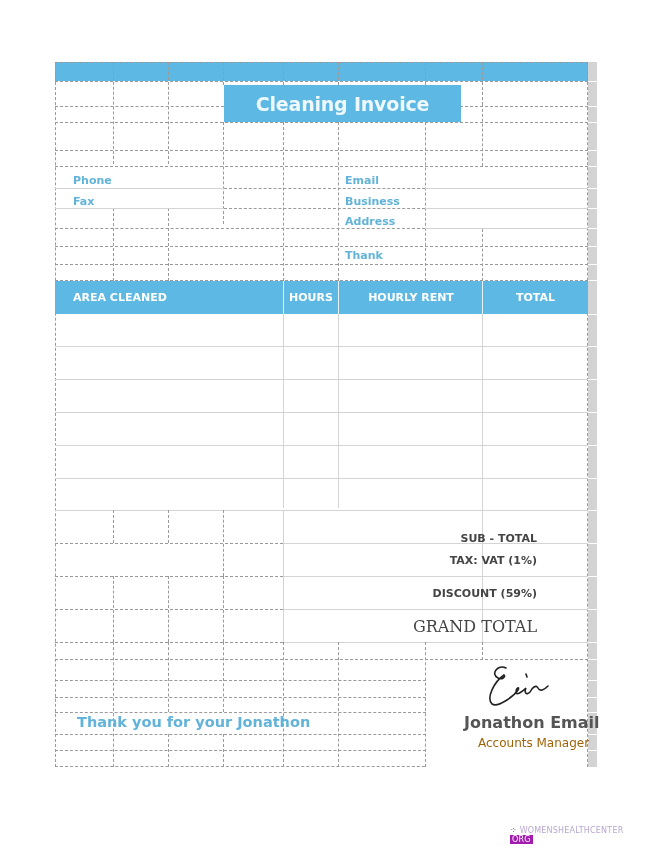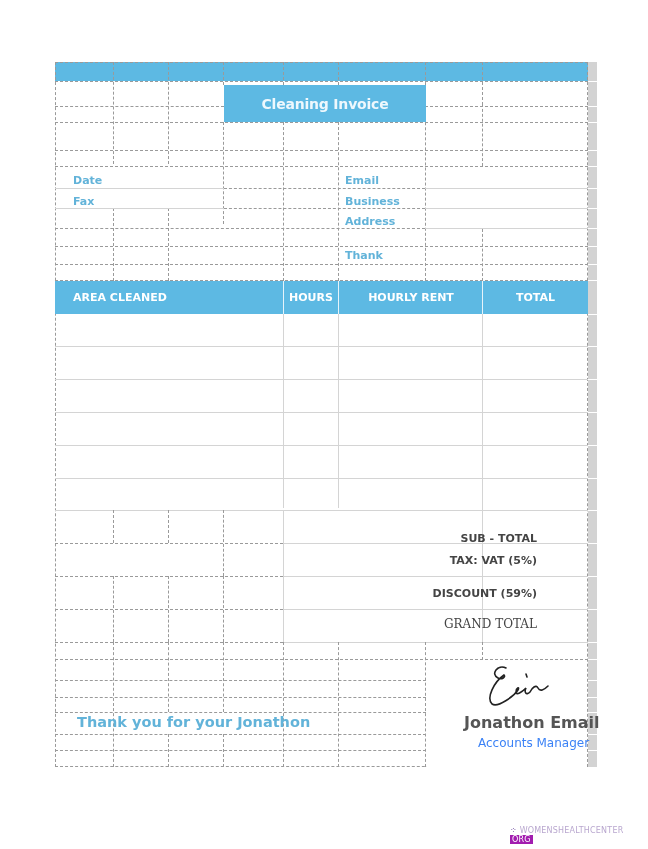--- a/index.html
+++ b/index.html
@@ -6,29 +6,29 @@
   body{width:648px;height:849px;position:relative;overflow:hidden;font-family:"DejaVu Sans",sans-serif;}
   .abs{position:absolute;box-sizing:border-box;}
   .grid{position:absolute;left:55px;top:62px;width:533px;height:705px;}
   .vl{position:absolute;width:0;border-left:1px dashed #9a9a9a;}
   .hl{position:absolute;height:0;border-top:1px dashed #9a9a9a;}
   .sl{position:absolute;height:0;border-top:1px solid #d4d4d4;}
   .svl{position:absolute;width:0;border-left:1px solid #d4d4d4;}
   .gray-col{position:absolute;left:588px;top:62px;width:9px;height:705px;background:#d3d3d3;}
   .gray-col i{position:absolute;left:0;width:9px;height:1px;background:#fff;}
   .blue{background:#5db9e3;}
-  .title{position:absolute;left:224px;top:85px;width:202px;height:37px;background:#5db9e3;color:#eef8fd;font-weight:bold;font-size:14px;display:flex;align-items:center;justify-content:center;font-family:"DejaVu Sans",sans-serif;letter-spacing:-0.2px;}
+  .title{position:absolute;left:224px;top:85px;width:237px;height:37px;background:#5db9e3;color:#eef8fd;font-weight:bold;font-size:19px;display:flex;align-items:center;justify-content:center;font-family:"DejaVu Sans",sans-serif;letter-spacing:-0.2px;}
   .lbl{position:absolute;color:#62b3d9;font-size:11px;font-weight:bold;}
   .th{position:absolute;top:281px;height:33px;color:#fff;font-weight:bold;font-size:11px;display:flex;align-items:center;}
   .sumlbl{position:absolute;right:111px;color:#444;font-size:11px;font-weight:bold;text-align:right;}
-  .grand{position:absolute;right:111px;color:#444;font-size:12px;font-family:"DejaVu Serif",serif;}
+  .grand{position:absolute;right:111px;color:#444;font-size:16px;font-family:"DejaVu Serif",serif;}
   .thanks{position:absolute;left:77px;top:714px;color:#62b3d9;font-size:14.5px;font-weight:bold;}
   .sigbox{position:absolute;left:427px;top:660px;width:160px;height:108px;background:#fff;}
   .name{position:absolute;left:464px;top:713px;font-size:16px;font-weight:bold;color:#555;}
-  .role{position:absolute;left:478px;top:736px;font-size:12px;color:#3b82f6;}
+  .role{position:absolute;left:478px;top:736px;font-size:12px;color:#a16207;}
   .wm{position:absolute;left:510px;top:826px;font-size:8px;color:#b9a7cf;letter-spacing:0.2px;}
   .wm b{background:#a21caf;color:#fff;padding:0 2px;font-weight:normal;}
 </style>
 </head>
 <body>
 
 <div class="abs blue" style="left:55px;top:62px;width:533px;height:19px;"></div>
 
 <div class="grid">
 
@@ -139,21 +139,21 @@
     <i style="top:597px"></i>
     <i style="top:618px"></i>
     <i style="top:635px"></i>
     <i style="top:650px"></i>
     <i style="top:672px"></i>
     <i style="top:688px"></i>
 </div>
 
 <div class="title">Cleaning Invoice</div>
 
-<div class="lbl" style="left:73px;top:174px;">Date</div>
+<div class="lbl" style="left:73px;top:174px;">Phone</div>
 <div class="lbl" style="left:73px;top:195px;">Fax</div>
 <div class="lbl" style="left:345px;top:174px;">Email</div>
 <div class="lbl" style="left:345px;top:195px;">Business</div>
 <div class="lbl" style="left:345px;top:215px;">Address</div>
 <div class="lbl" style="left:345px;top:249px;">Thank</div>
 
 <div class="abs blue" style="left:55px;top:281px;width:533px;height:33px;"></div>
 <div class="abs" style="left:283px;top:281px;width:1px;height:33px;background:#e6f3fa;"></div>
 <div class="abs" style="left:338px;top:281px;width:1px;height:33px;background:#e6f3fa;"></div>
 <div class="abs" style="left:482px;top:281px;width:1px;height:33px;background:#e6f3fa;"></div>
@@ -163,21 +163,21 @@
 <div class="th" style="left:483px;width:105px;justify-content:center;">TOTAL</div>
 
 <div class="abs" style="left:56px;top:315px;width:531px;height:31px;"></div>
 <div class="abs" style="left:56px;top:348px;width:531px;height:31px;"></div>
 <div class="abs" style="left:56px;top:381px;width:531px;height:31px;"></div>
 <div class="abs" style="left:56px;top:414px;width:531px;height:31px;"></div>
 <div class="abs" style="left:56px;top:447px;width:531px;height:31px;"></div>
 <div class="abs" style="left:56px;top:480px;width:531px;height:30px;"></div>
 
 <div class="sumlbl" style="top:532px;">SUB - TOTAL</div>
-<div class="sumlbl" style="top:554px;">TAX: VAT (5%)</div>
+<div class="sumlbl" style="top:554px;">TAX: VAT (1%)</div>
 <div class="sumlbl" style="top:587px;">DISCOUNT (59%)</div>
 <div class="grand" style="top:617px;">GRAND TOTAL</div>
 <div class="abs" style="left:484px;top:512px;width:103px;height:31px;"></div>
 <div class="abs" style="left:484px;top:545px;width:103px;height:31px;"></div>
 <div class="abs" style="left:484px;top:578px;width:103px;height:31px;"></div>
 <div class="abs" style="left:484px;top:611px;width:103px;height:31px;"></div>
 
 <div class="thanks">Thank you for your Jonathon</div>
 
 <div class="sigbox"></div>

